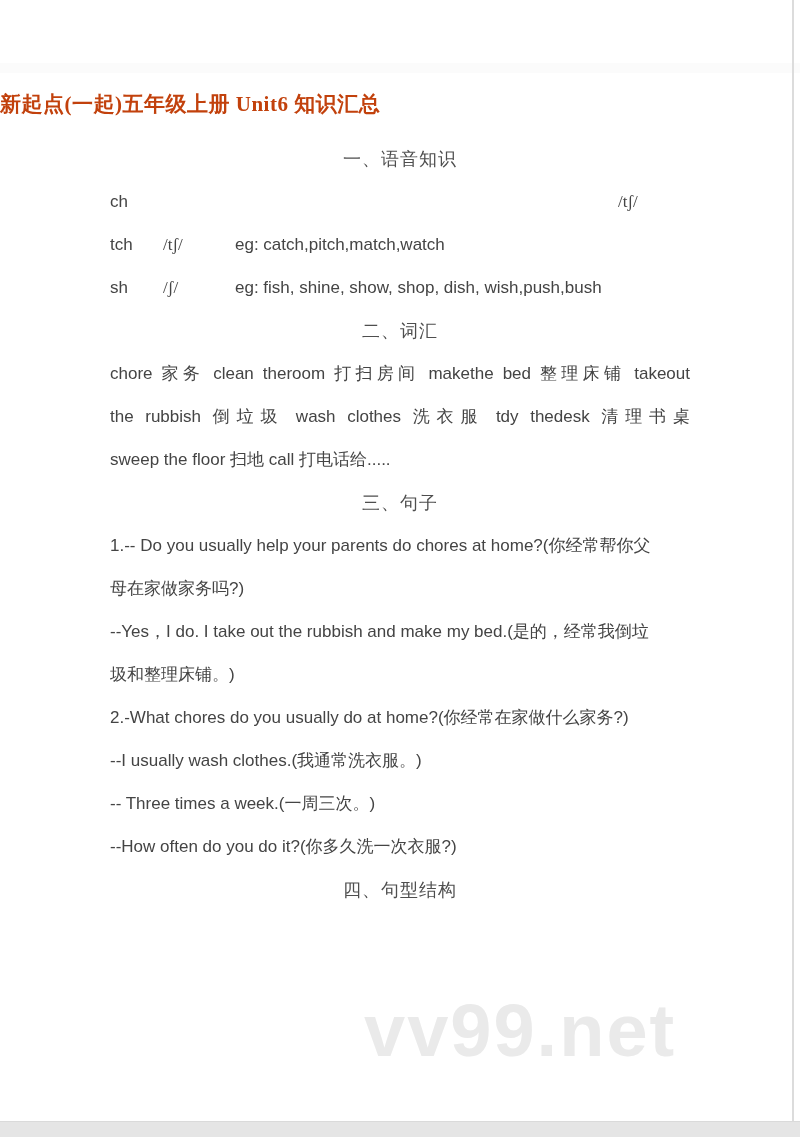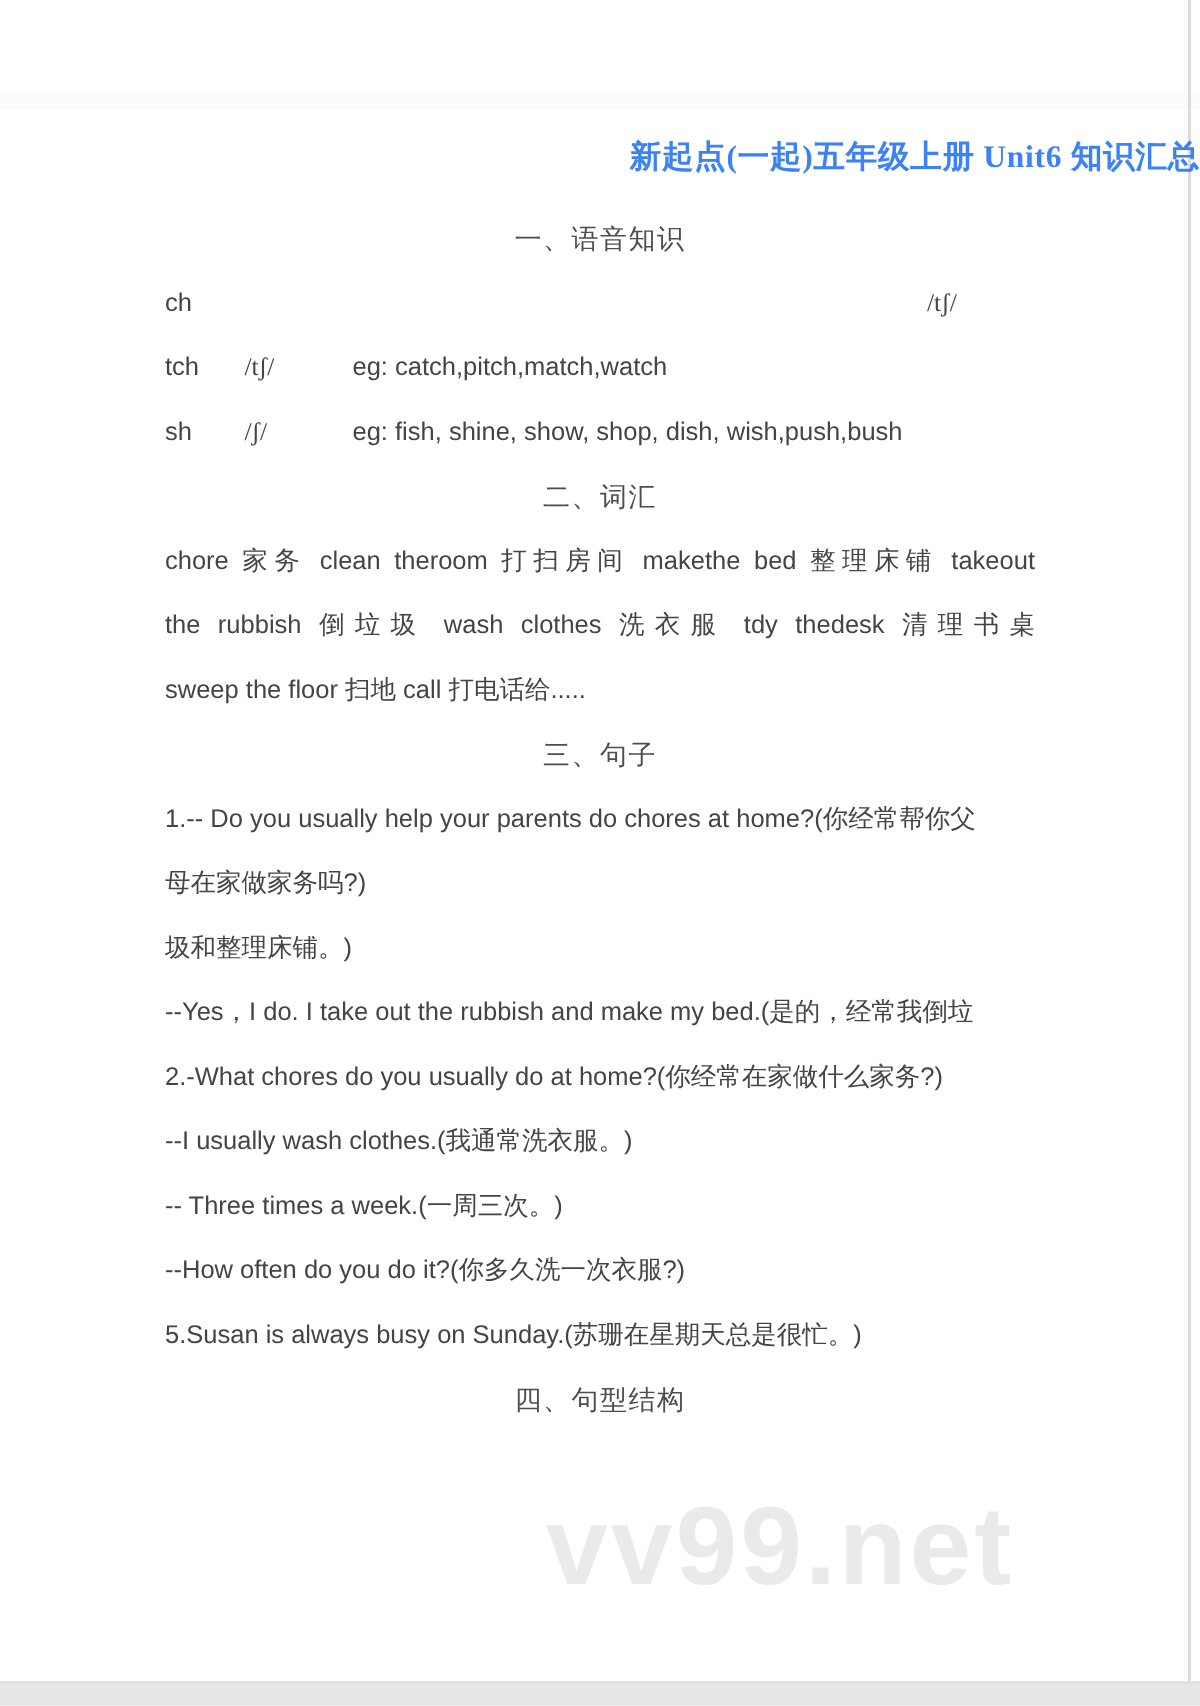--- a/index.html
+++ b/index.html
@@ -27,25 +27,25 @@
   }
   .bottom-strip {
     position: absolute; left: 0; top: 1121px;
     width: 800px; height: 16px;
     background: #e5e5e5;
     border-top: 1px solid #dadada;
   }
   .doc-title {
     position: absolute; left: 0; top: 90px;
     width: 800px;
-    text-align: right;
+    text-align: left;
     font-family: "Liberation Serif", serif;
     font-weight: bold;
     font-size: 21px;
-    color: #3b82f6;
+    color: #c2410c;
     letter-spacing: 0.5px;
     z-index: 2;
   }
   .content {
     position: absolute; left: 110px; top: 148px;
     width: 580px;
     z-index: 2;
     color: #444444;
     font-size: 17px;
   }
@@ -113,27 +113,26 @@
     <div class="line heading">二、词汇</div>
 
     <div class="line justify">chore 家务 clean theroom 打扫房间 makethe bed 整理床铺 takeout</div>
     <div class="line justify">the rubbish 倒垃圾 wash clothes 洗衣服 tdy thedesk 清理书桌</div>
     <div class="line">sweep the floor 扫地 call 打电话给.....</div>
 
     <div class="line heading">三、句子</div>
 
     <div class="line">1.-- Do you usually help your parents do chores at home?(你经常帮你父</div>
     <div class="line">母在家做家务吗?)</div>
+    <div class="line">--Yes，I do. I take out the rubbish and make my bed.(是的，经常我倒垃</div>
     <div class="line">圾和整理床铺。)</div>
-    <div class="line">--Yes，I do. I take out the rubbish and make my bed.(是的，经常我倒垃</div>
     <div class="line">2.-What chores do you usually do at home?(你经常在家做什么家务?)</div>
     <div class="line">--I usually wash clothes.(我通常洗衣服。)</div>
     <div class="line">-- Three times a week.(一周三次。)</div>
     <div class="line">--How often do you do it?(你多久洗一次衣服?)</div>
-    <div class="line">5.Susan is always busy on Sunday.(苏珊在星期天总是很忙。)</div>
 
     <div class="line heading">四、句型结构</div>
 
   </div>
 
   <div class="watermark">vv99.net</div>
 
   <div class="edge-line"></div>
   <div class="bottom-strip"></div>
 

